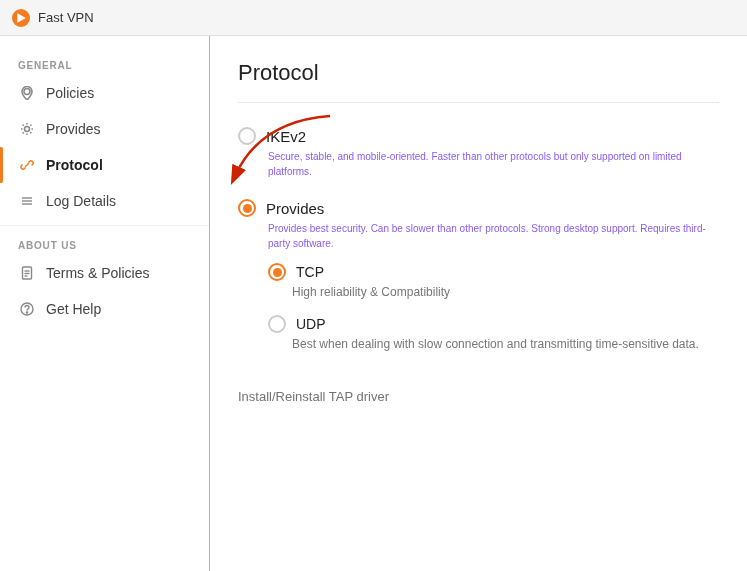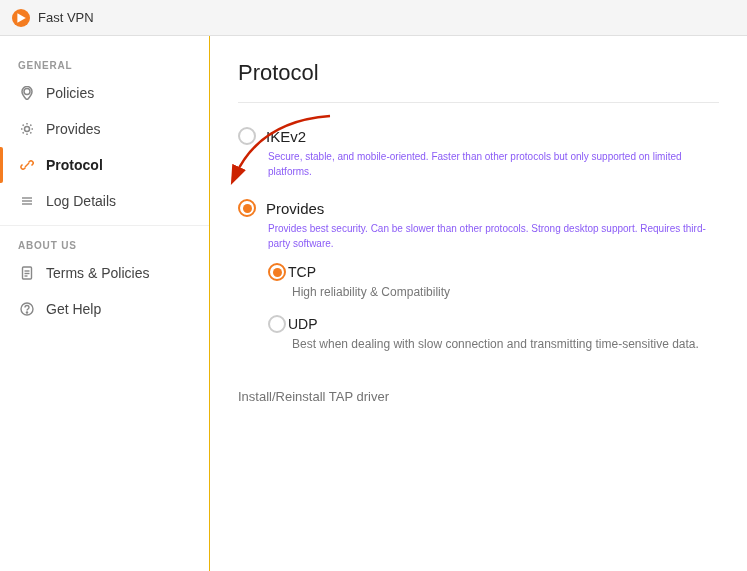--- a/index.html
+++ b/index.html
@@ -116,21 +116,21 @@
     .sub-options {
       margin-left: 30px;
       margin-top: 12px;
     }
     .sub-option {
       margin-bottom: 14px;
     }
     .sub-option-header {
       display: flex;
       align-items: center;
-      gap: 2px;
+      gap: 10px;
       margin-bottom: 2px;
     }
     .sub-option-name {
       font-size: 14px;
       font-weight: 500;
       color: #222;
     }
     .sub-option-desc {
       font-size: 12px;
       color: #777;

